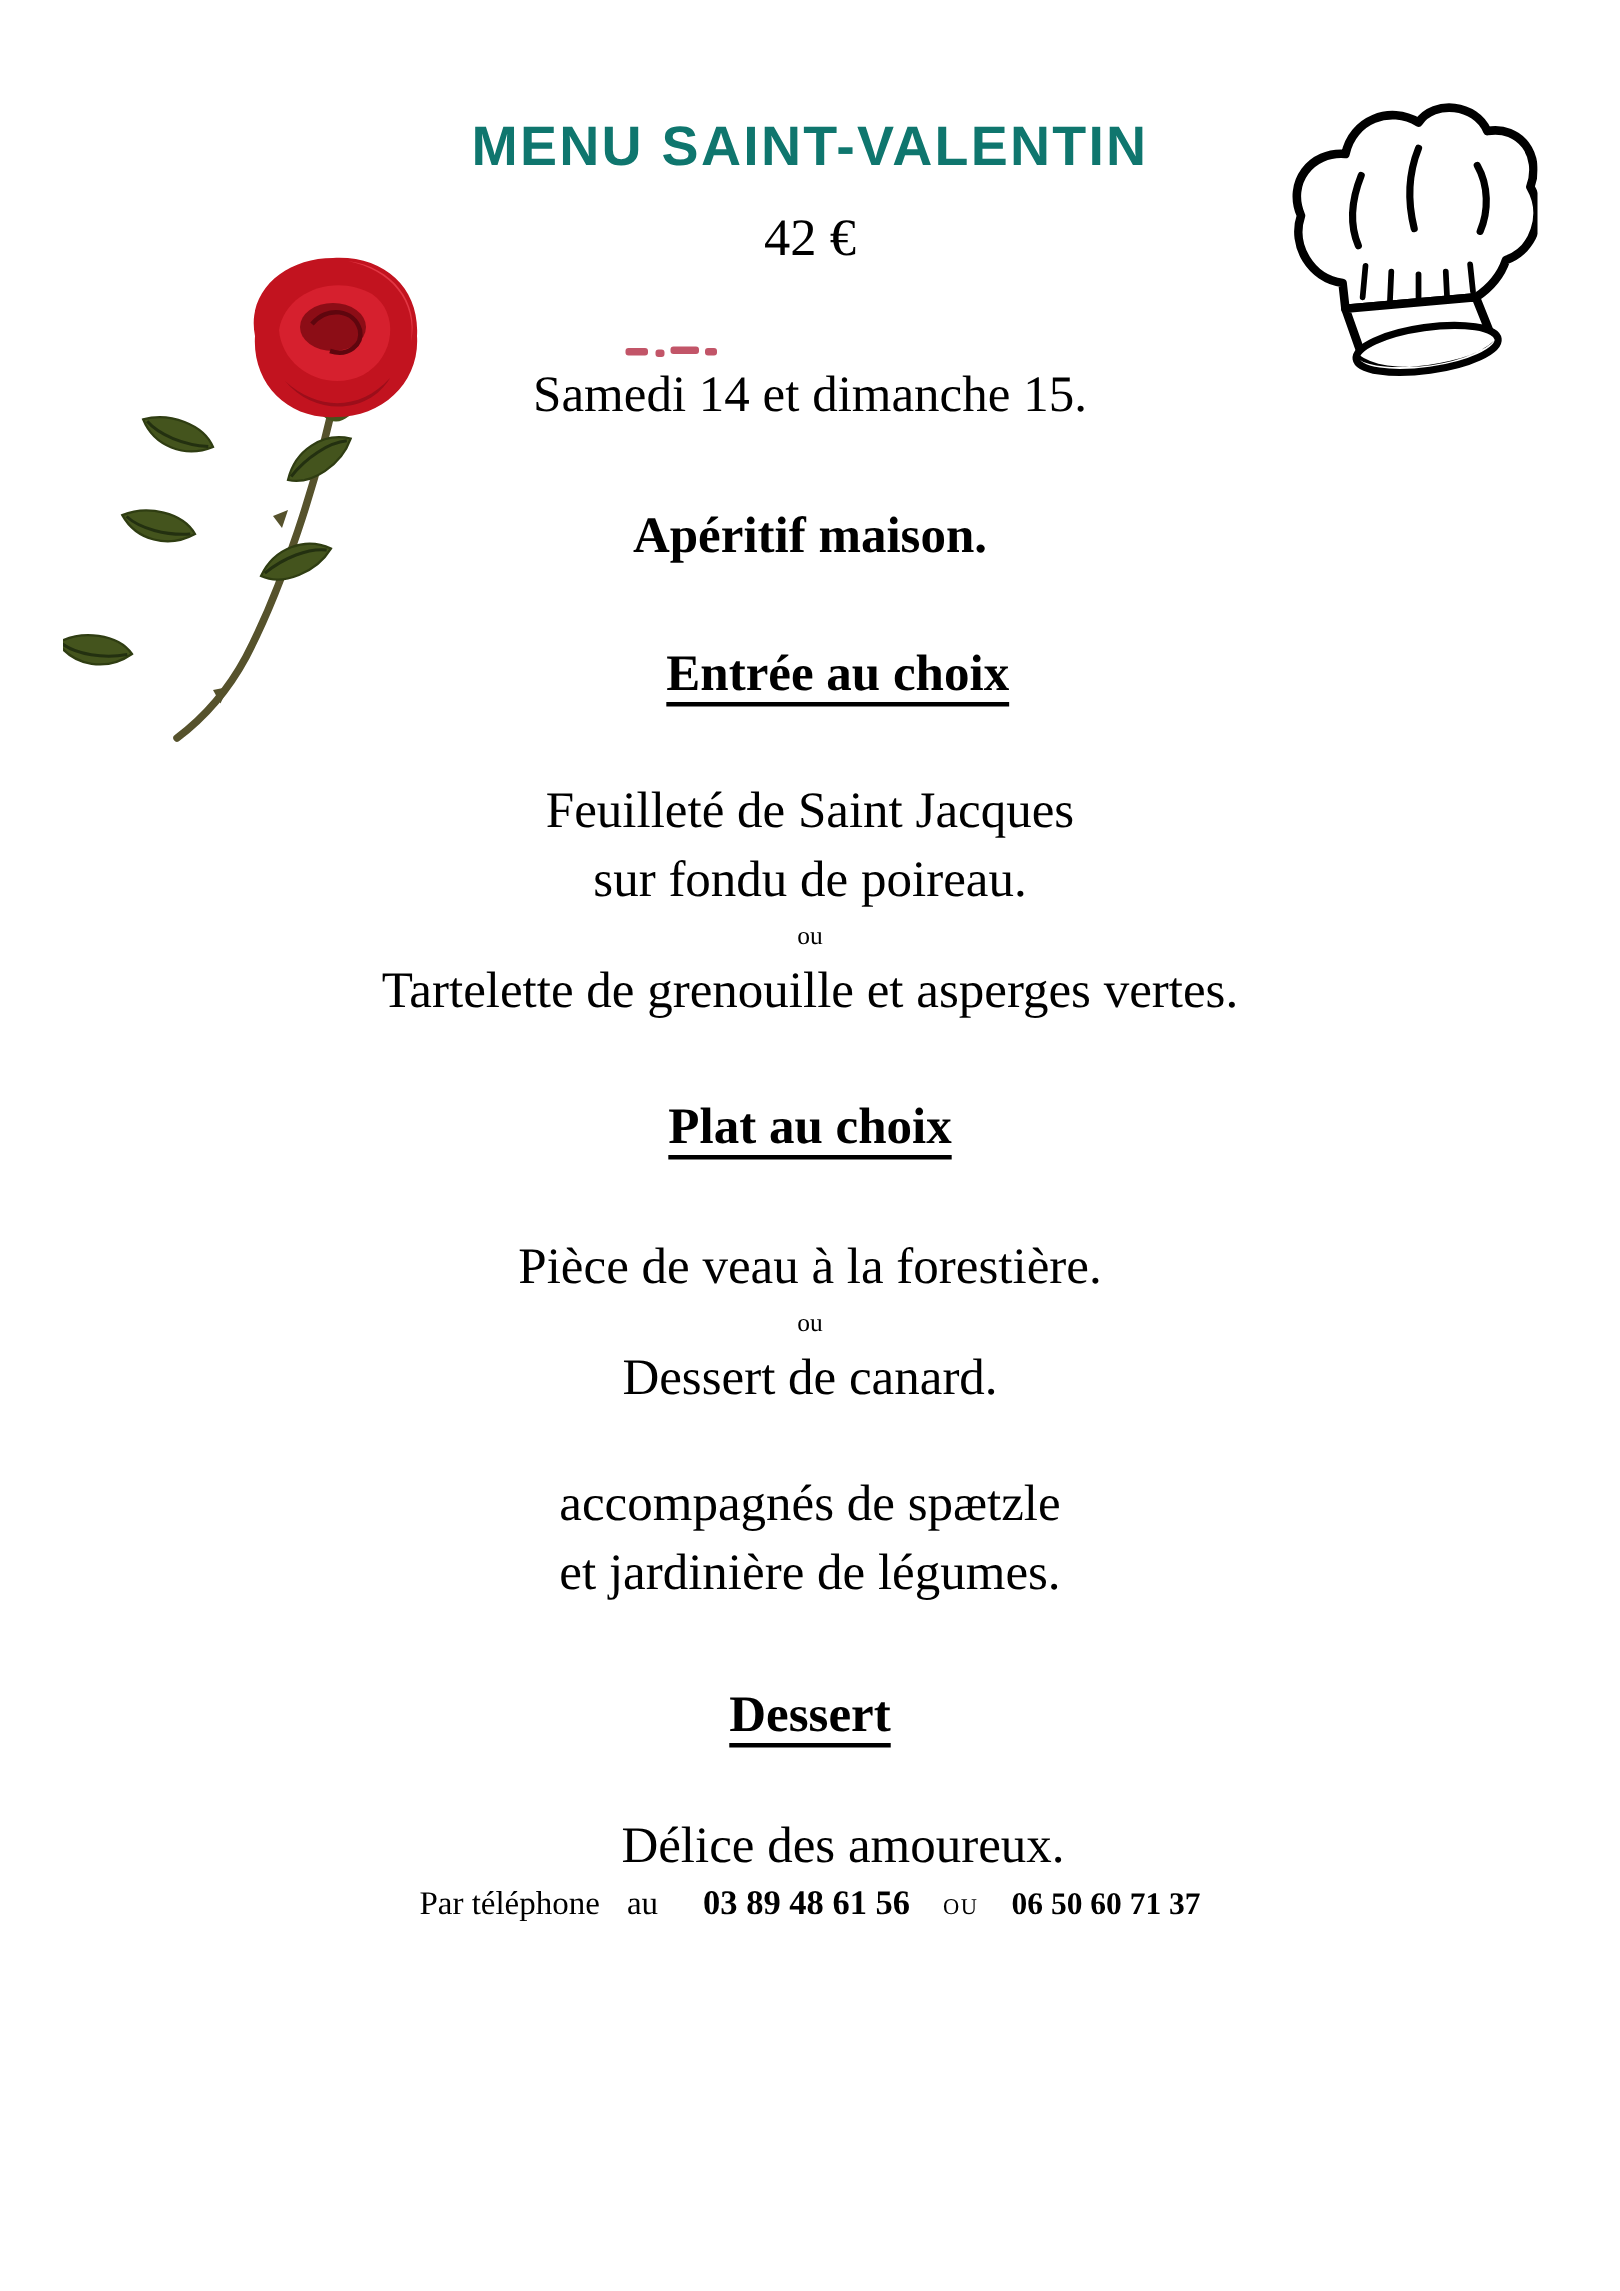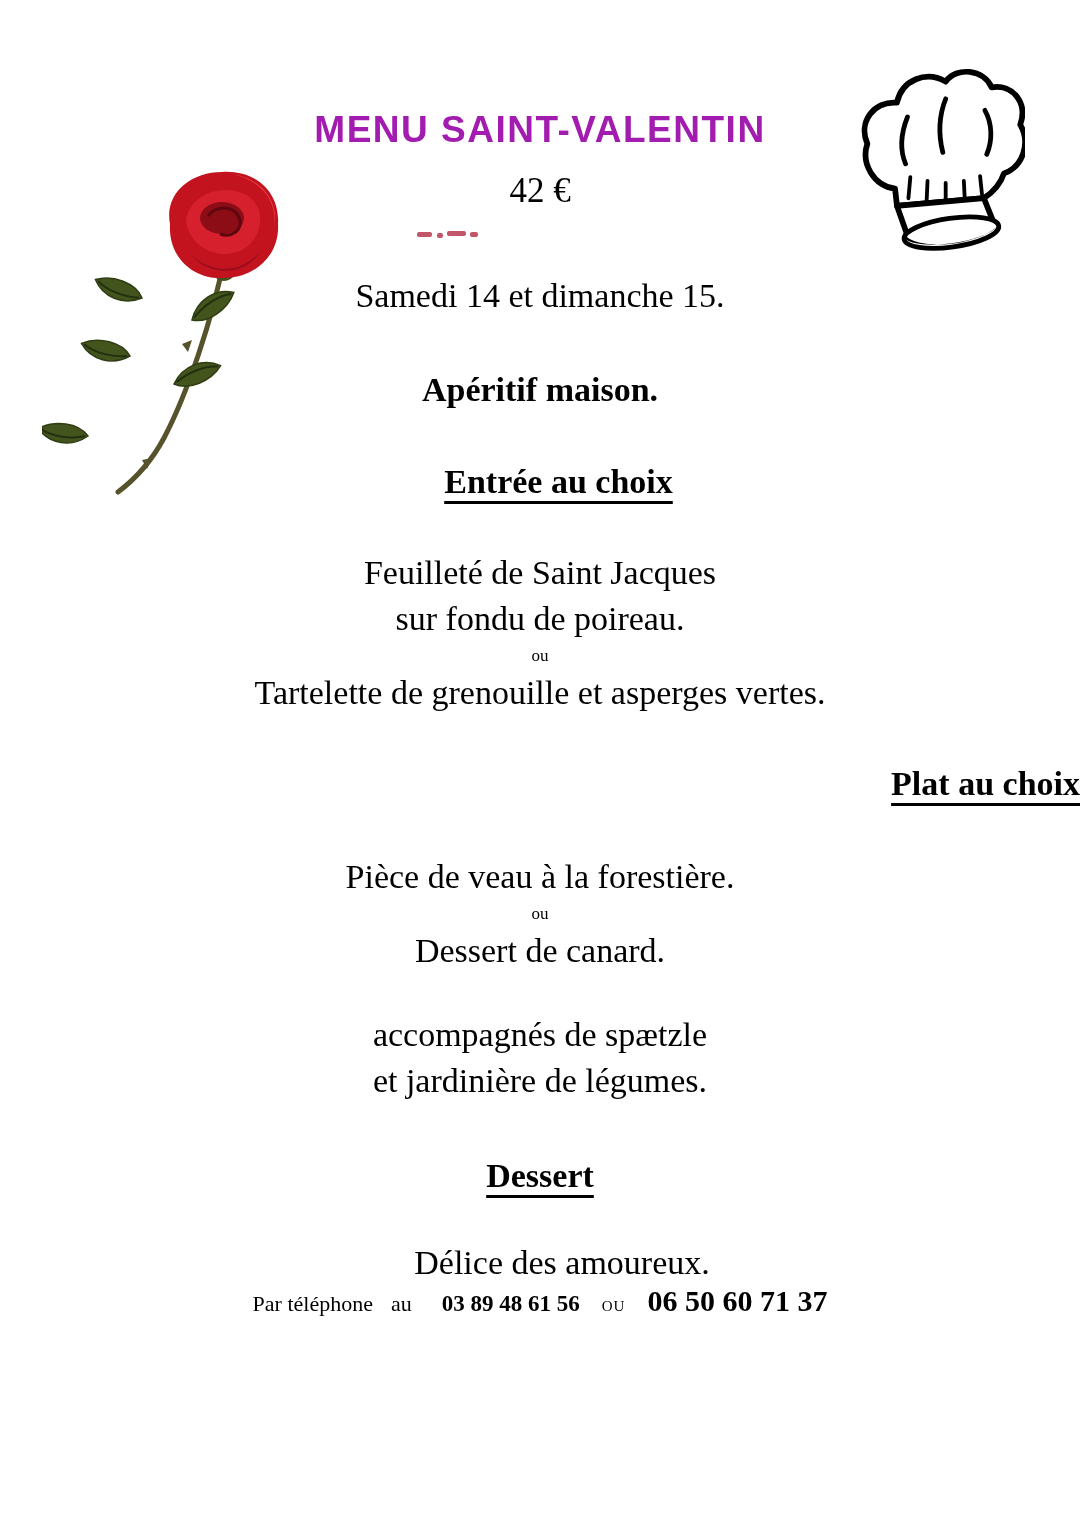--- a/index.html
+++ b/index.html
@@ -6,27 +6,27 @@
   .page{
     position:relative;
     width:1080px;height:1527px;
     background:#ffffff;
     overflow:hidden;
     font-family:"Liberation Serif", serif;
     color:#000;
   }
   .content{position:absolute;left:0;top:0;width:1080px;text-align:center;}
   .title{
-    margin:108px 0 0 0;
+    margin:76px 0 0 0;
     font-family:"Liberation Sans", sans-serif;
     font-weight:700;
     font-size:37px;
     line-height:44px;
     letter-spacing:1.5px;
-    color:#a21caf;
+    color:#0f766e;
   }
   .price{margin-top:18px;font-size:35px;line-height:42px;}
   .dates{margin-top:62px;font-size:34px;line-height:44px;}
   .aperitif{margin-top:50px;font-size:34px;line-height:44px;font-weight:700;}
   .heading{
     font-size:34px;line-height:44px;font-weight:700;
     text-decoration:underline;
     text-decoration-thickness:3px;
     text-underline-offset:8px;
   }
@@ -39,21 +39,21 @@
   .mt-side{margin-top:38px;}
   .mt-dessert-dish{margin-top:42px;padding-left:44px;}
   .or{font-size:17px;line-height:28px;}
   .footer1{margin-top:52px;font-size:22px;line-height:30px;}
   .footer2{font-size:22px;line-height:30px;}
   .restaurant-quote{margin-left:26px;}
   .restaurant-name{font-weight:700;font-style:italic;font-size:27px;}
   .ph-au{margin-left:18px;}
   .ph-num1{margin-left:30px;font-weight:700;font-size:23px;}
   .ph-or{margin-left:22px;font-variant:small-caps;letter-spacing:1px;}
-  .ph-num2{margin-left:22px;font-weight:700;font-size:30px;}
+  .ph-num2{margin-left:22px;font-weight:700;font-size:21px;}
   .rose{position:absolute;left:42px;top:170px;width:250px;height:335px;}
   .hat{position:absolute;left:853px;top:62px;width:172px;height:196px;}
   .artifact{position:absolute;background:#c25568;border-radius:2px;height:5px;}
   .a1{left:417px;top:232px;width:15px;}
   .a2{left:437px;top:233px;width:6px;}
   .a3{left:447px;top:231px;width:19px;}
   .a4{left:470px;top:232px;width:8px;}
 </style>
 </head>
 <body>
@@ -136,21 +136,21 @@
     <div class="price">42 €</div>
     <div class="dates">Samedi 14 et dimanche 15.</div>
     <div class="aperitif">Apéritif maison.</div>
 
     <h2 class="heading h-entree" style="margin-bottom:0;">Entrée au choix</h2>
     <div class="line mt-dish">Feuilleté de Saint Jacques</div>
     <div class="line">sur fondu de poireau.</div>
     <div class="or">ou</div>
     <div class="line">Tartelette de grenouille et asperges vertes.</div>
 
-    <h2 class="heading h-plat" style="margin-bottom:0;text-align:right;">Plat au choix</h2>
+    <h2 class="heading h-plat" style="margin-bottom:0;">Plat au choix</h2>
     <div class="line mt-dish2">Pièce de veau à la forestière.</div>
     <div class="or">ou</div>
     <div class="line">Dessert de canard.</div>
     <div class="line mt-side">accompagnés de spætzle</div>
     <div class="line">et jardinière de légumes.</div>
 
     <h2 class="heading h-dessert" style="margin-bottom:0;">Dessert</h2>
     <div class="line mt-dessert-dish">Délice des amoureux.</div>
 
     <div class="footer2">

